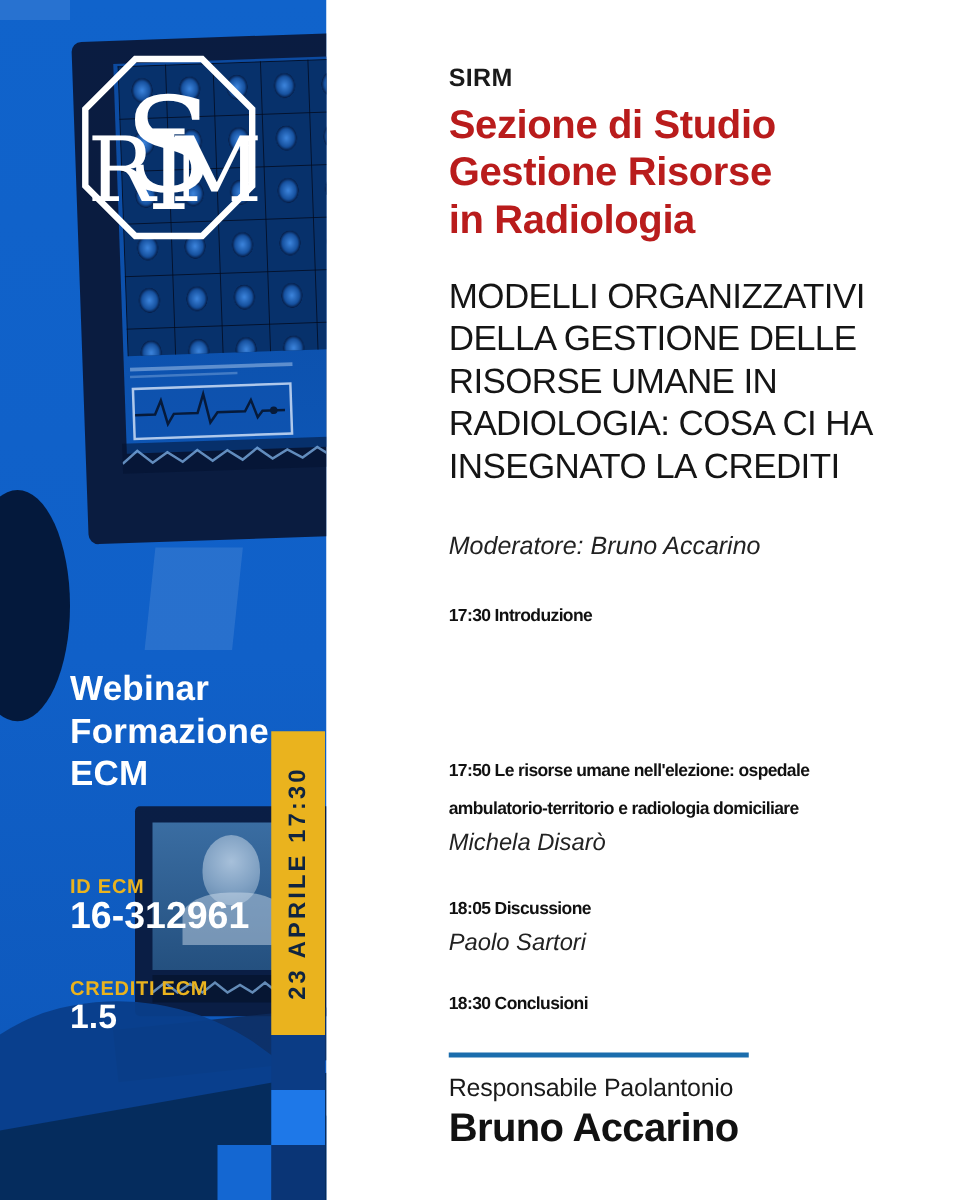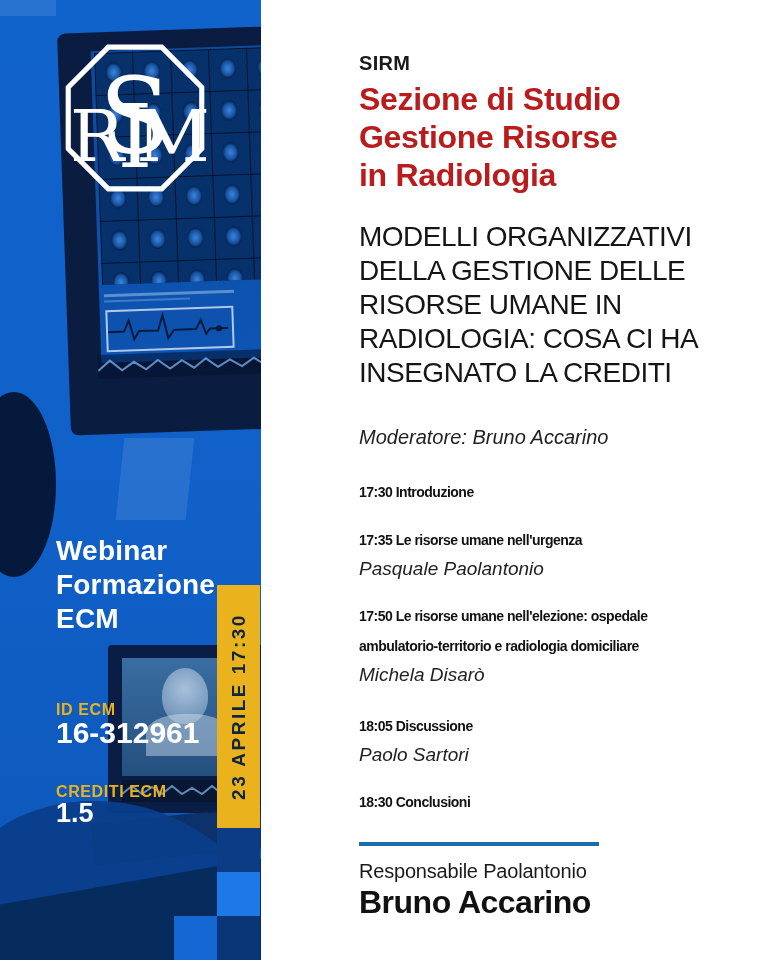--- a/index.html
+++ b/index.html
@@ -169,24 +169,20 @@
       <div>RISORSE UMANE IN</div>
       <div>RADIOLOGIA: COSA CI HA</div>
       <div>INSEGNATO LA CREDITI</div>
     </div>
 
     <div class="moderator">Moderatore: Bruno Accarino</div>
 
     <div class="prog p0">
       <div class="prog-h">17:30 Introduzione</div>
     </div>
-    <div class="prog p1">
-      <div class="prog-h">17:35 Le risorse umane nell'urgenza</div>
-      <div class="prog-s">Pasquale Paolantonio</div>
-    </div>
     <div class="prog p2">
       <div class="prog-h">17:50 Le risorse umane nell'elezione: ospedale</div>
       <div class="prog-h">ambulatorio-territorio e radiologia domiciliare</div>
       <div class="prog-s">Michela Disarò</div>
     </div>
     <div class="prog p3">
       <div class="prog-h">18:05 Discussione</div>
       <div class="prog-s">Paolo Sartori</div>
     </div>
     <div class="prog p4">

